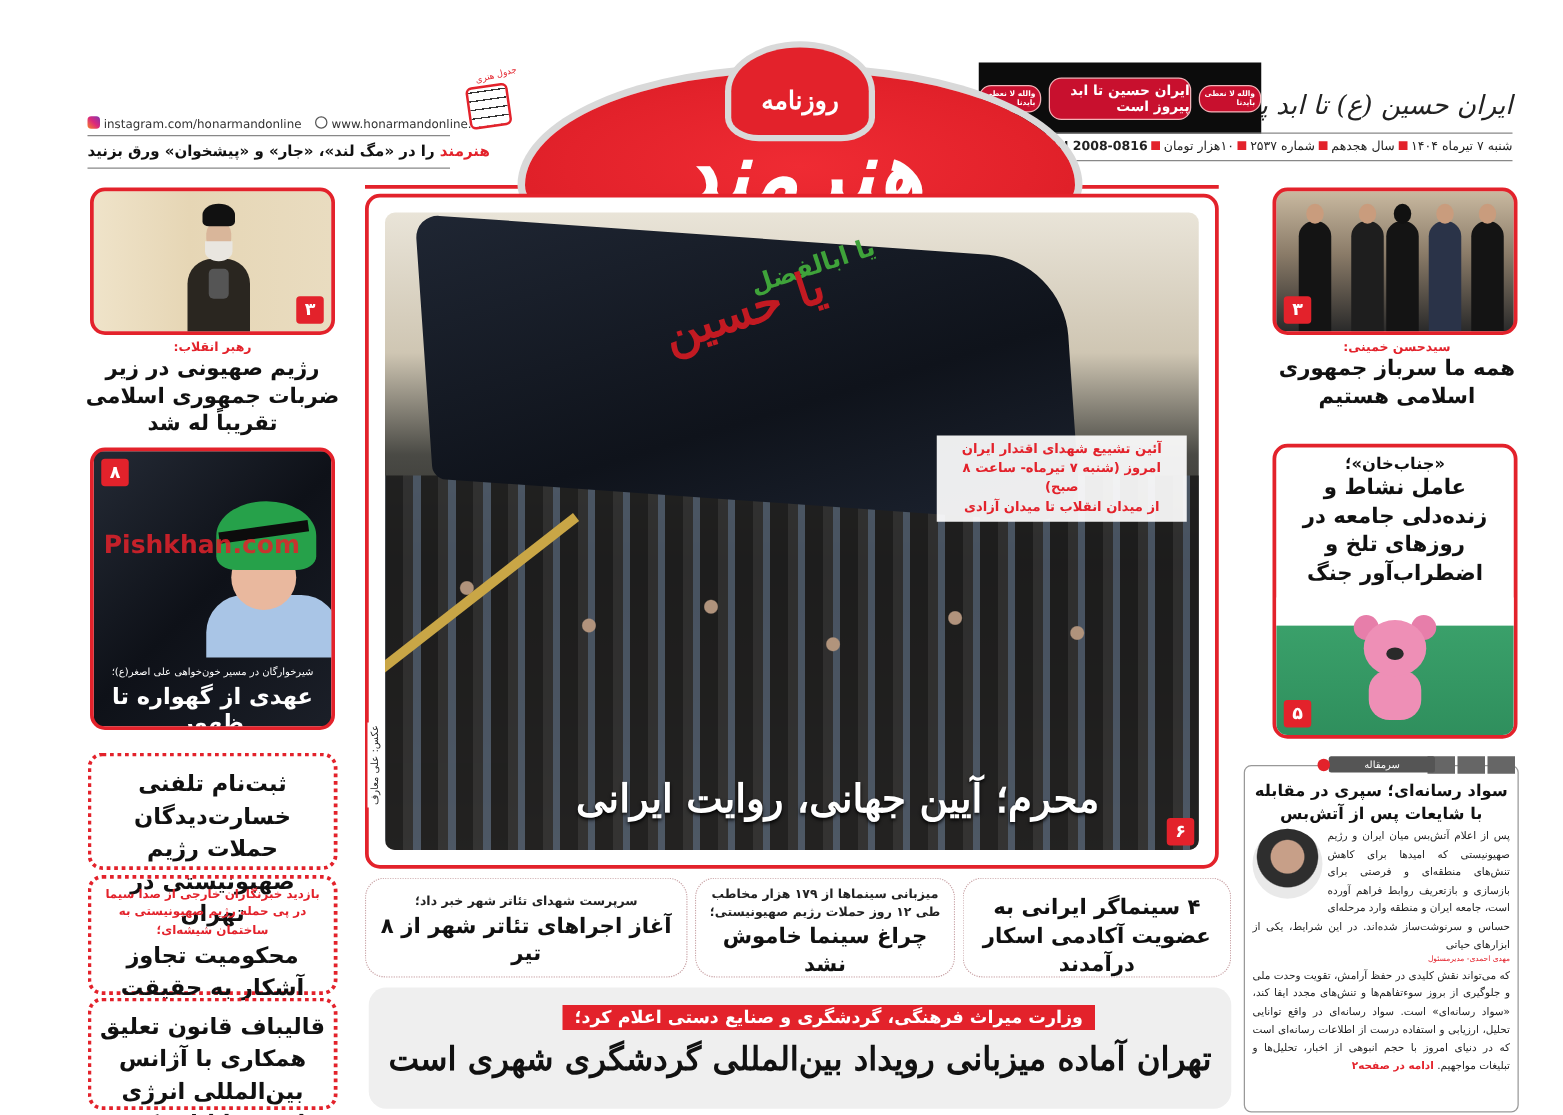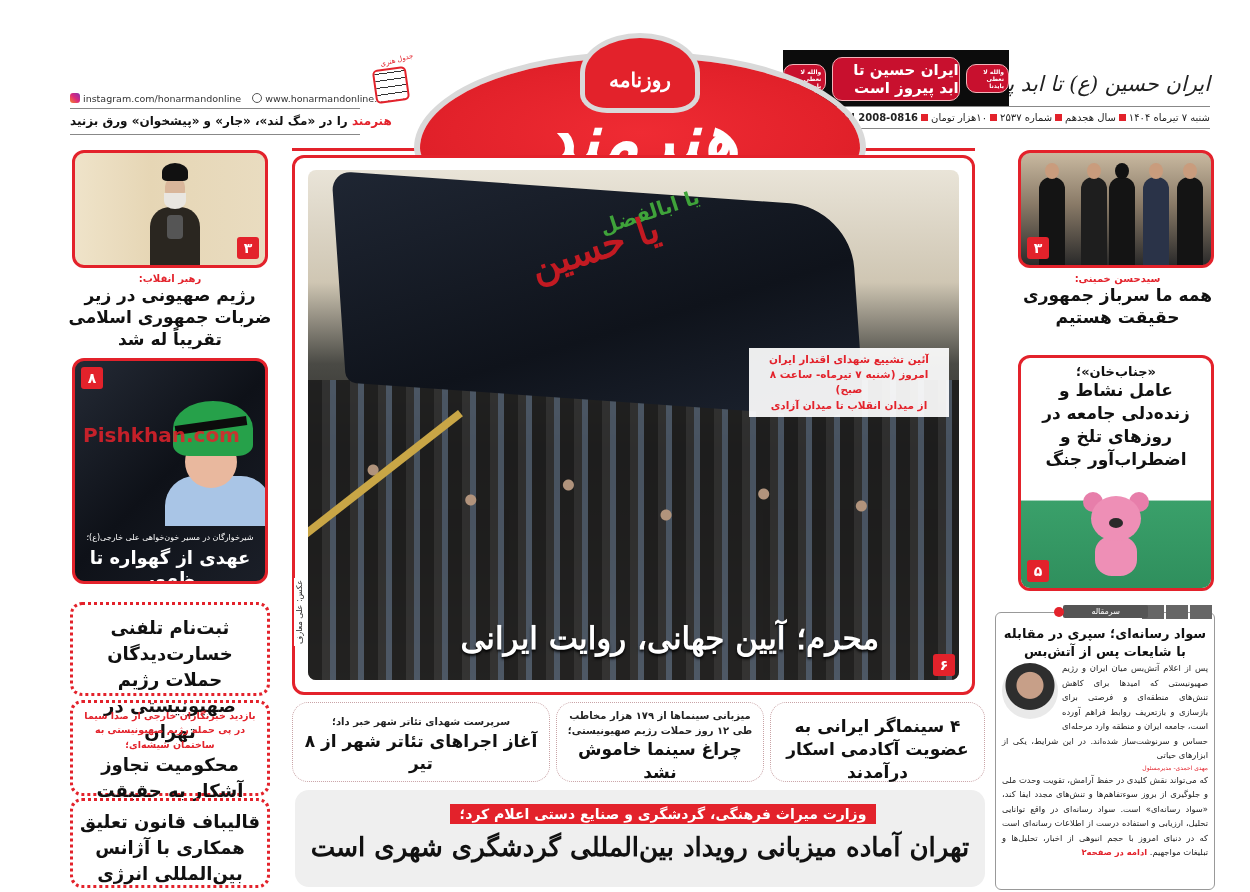--- a/index.html
+++ b/index.html
@@ -3,21 +3,21 @@
 <meta charset="utf-8">
 <style>
   * { box-sizing: border-box; margin: 0; padding: 0; }
   body { width: 1250px; height: 892px; background: #ffffff; font-family: "DejaVu Sans", sans-serif; position: relative; overflow: hidden; direction: rtl; color: #111; }
   .abs { position: absolute; }
   .red { color: #e3222b; }
 
   
   .tagline { right: 40px; top: 72px; font-family: "DejaVu Serif", serif; font-size: 21px; font-style: italic; color: #222; }
   .banner { left: 783px; top: 50px; width: 226px; height: 57px; background: #0c0c0c; display: flex; align-items: center; justify-content: center; gap: 6px; }
-  .banner .pill { background: #c8102e; color: #fff; border-radius: 10px; font-size: 15px; padding: 3px 0; font-weight: bold; border: 1px solid #f3b3b9; }
+  .banner .pill { background: #c8102e; color: #fff; border-radius: 10px; font-size: 11px; padding: 3px 0; font-weight: bold; border: 1px solid #f3b3b9; }
   .banner .pill.small { font-size: 6px; padding: 3px 4px; }
   .hline { height: 1px; background: #888; }
   .issue { right: 40px; top: 112px; font-size: 10px; color: #222; white-space: nowrap; }
   .issue .sq { display: inline-block; width: 7px; height: 7px; background: #e3222b; margin: 0 3px; }
   .links { left: 70px; top: 93px; font-size: 9.5px; color: #333; direction: ltr; white-space: nowrap; }
   .links .ic { display: inline-block; width: 10px; height: 10px; border-radius: 3px; background: linear-gradient(45deg,#f58529,#dd2a7b,#8134af); vertical-align: -1px; margin-right: 3px; }
   .links .globe { display: inline-block; width: 10px; height: 10px; border-radius: 50%; border: 1.5px solid #555; vertical-align: -1px; margin: 0 3px 0 8px; }
   .promo { left: 70px; top: 114px; font-size: 12px; font-weight: bold; color: #111; white-space: nowrap; }
   .crossword { left: 374px; top: 68px; width: 34px; height: 34px; border: 2px solid #e3222b; border-radius: 5px; background:
       repeating-linear-gradient(0deg,#fff 0 6px,#333 6px 7px), #fff; transform: rotate(-8deg); }
@@ -193,21 +193,21 @@
   <div class="side-head">رژیم صهیونی در زیر ضربات جمهوری اسلامی تقریباً له شد</div>
 </div>
 
 <div class="abs card baby-card">
   <div class="baby-shirt"></div>
   <div class="baby-face"></div>
   <div class="baby-hat"></div>
   <div class="baby-band"></div>
   <div class="watermark">Pishkhan.com</div>
   <div class="pageno" style="left:6px; top:6px;">۸</div>
-  <div class="baby-kicker">شیرخوارگان در مسیر خون‌خواهی علی خارجی(ع)؛</div>
+  <div class="baby-kicker">شیرخوارگان در مسیر خون‌خواهی علی اصغر(ع)؛</div>
   <div class="baby-head">عهدی از گهواره تا ظهور</div>
 </div>
 
 <div class="abs dotbox" style="left:70px; top:602px; width:200px; height:94px; padding-top:10px;">
   <div class="dot-head">ثبت‌نام تلفنی خسارت‌دیدگان حملات رژیم صهیونیستی در تهران</div>
 </div>
 <div class="abs dotbox" style="left:70px; top:700px; width:200px; height:96px;">
   <div class="dot-kicker">بازدید خبرنگاران خارجی از صدا سیما در پی حمله رژیم صهیونیستی به ساختمان شیشه‌ای؛</div>
   <div class="dot-head">محکومیت تجاوز آشکار به حقیقت</div>
 </div>
@@ -228,21 +228,21 @@
   <div class="person" style="left:122px; background:#2a3348;">
       <div class="h"></div>
     </div>
   <div class="person" style="left:156px;">
       <div class="h"></div>
     </div>
   <div class="pageno" style="left:6px; bottom:6px;">۳</div>
 </div>
 <div class="abs" style="left:1015px; top:273px; width:205px;">
   <div class="side-kicker">سیدحسن خمینی:</div>
-  <div class="side-head">همه ما سرباز جمهوری حقیقت هستیم</div>
+  <div class="side-head">همه ما سرباز جمهوری اسلامی هستیم</div>
 </div>
 
 <div class="abs card doll-card">
   <div class="doll-bg"></div>
   <div class="doll">
     <div class="body"></div>
       <div class="ear1"></div>
       <div class="ear2"></div>
       <div class="head"></div>
       <div class="nose"></div>

